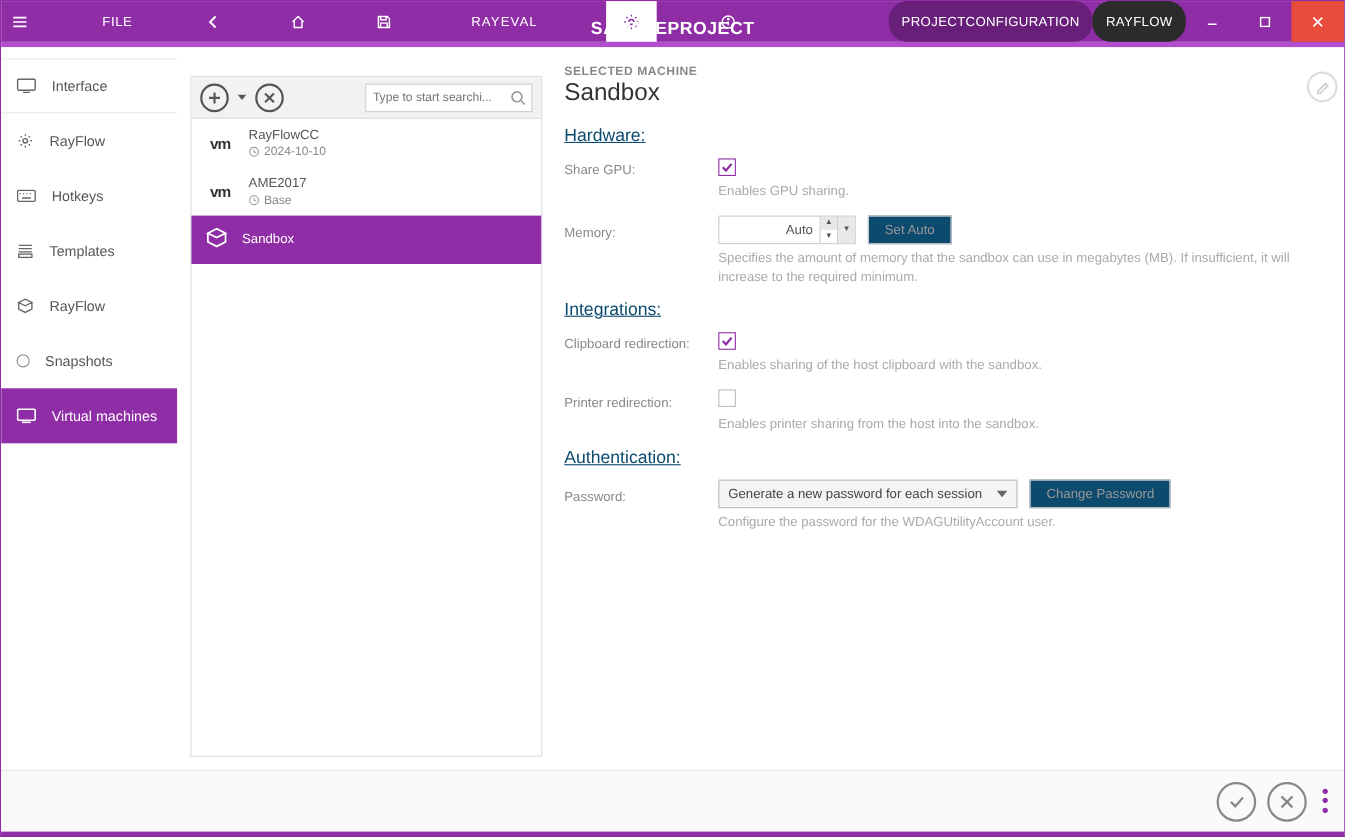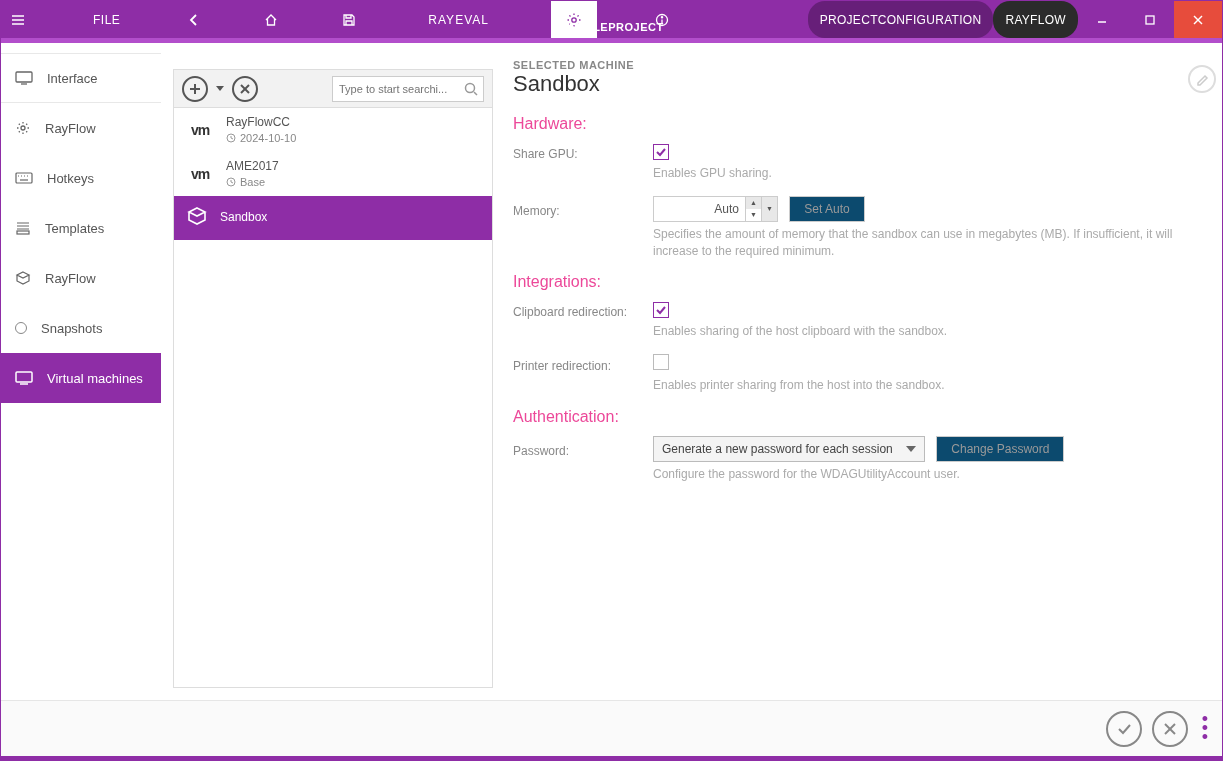--- a/index.html
+++ b/index.html
@@ -9,21 +9,21 @@
 
 
 .titlebar { height: 37px; background: #8e2da6; display: flex; align-items: stretch; color: #fff; font-size: 12px; position:relative;gap:44px;}
 .titlebar .tbtn { display: flex; align-items: center; justify-content: center; padding: 0 10px; color: #fff; }
 .titlebar .hamburger svg,.titlebar .nav svg,.titlebar .home svg,.titlebar .save svg{stroke:#fff;}
 .titlebar .file { font-weight:400; letter-spacing:.5px; padding:0 14px; display:flex;align-items:center;}
 .titlebar .brand { padding:0 18px; display:flex;align-items:center; letter-spacing:1px;}
 .titlebar .active-tab { background:#fff; color:#8e2da6; width:46px; display:flex; align-items:center; justify-content:center;}
 .titlebar .active-tab svg{stroke:#8e2da6;}
 .titlebar .info { width:42px; display:flex;align-items:center;justify-content:center;}
-.titlebar .center-title { position:absolute; left:50%; transform:translateX(-50%); top:15px; bottom:0; display:flex; align-items:center; font-weight:600; letter-spacing:.5px; font-size:11px;}
+.titlebar .center-title { position:absolute; left:50%; transform:translateX(-50%); top:15px; bottom:0; display:flex; align-items:center; font-weight:600; letter-spacing:.5px; font-size:16px;}
 .titlebar .right { margin-left:auto; display:flex; align-items:stretch;}
 .titlebar .rtab { padding:0 12px; display:flex;align-items:center; font-size:12px; letter-spacing:.3px;border-radius:17px;}
 .titlebar .rtab.dark1{ background:#671f79;}
 .titlebar .rtab.dark2{ background:#2b2b2b;}
 .titlebar .winbtn{ width:48px; display:flex;align-items:center;justify-content:center;}
 .titlebar .winbtn.close{ background:#e74c3c;}
 .accentbar{ height:5px; background:#b24ecb;}
 
 
 .body { flex:1; display:flex; overflow:hidden; padding:10px 0 0 0; background:#fff;}
@@ -53,21 +53,21 @@
 .vmitem .vmtext{ display:flex; flex-direction:column; font-size:12px; color:#555; line-height:1.3;}
 .vmitem .vmtext .sub{ color:#888; font-size:11px; display:flex; align-items:center; gap:4px;}
 .vmitem.selected{ background:#8e2da6; color:#fff;}
 .vmitem.selected .vmtext,.vmitem.selected .vmtext .sub{ color:#fff;}
 .vmitem .boxicon svg{stroke:#fff;}
 
 
 .detail{ flex:1; padding:6px 24px 0 8px; overflow:auto; position:relative;}
 .detail .eyebrow{ font-size:11px; letter-spacing:.5px; color:#888; font-weight:600;}
 .detail h1{ font-size:22px; font-weight:400; color:#333; margin-bottom:18px;}
-.detail h2{ font-size:16px; font-weight:400; color:#ec4899; margin:14px 0 10px 0;}
+.detail h2{ font-size:16px; font-weight:400; color:#0c4a6e; margin:14px 0 10px 0;text-decoration:underline;}
 .row{ display:flex; align-items:center; margin-bottom:4px;}
 .row .lbl{ width:140px; font-size:12px; color:#888; padding-top:4px;}
 .row .ctrl{ flex:1; font-size:12px;}
 .hint{ font-size:12px; color:#aaa; margin:4px 0 14px 140px; max-width:540px; line-height:1.4;}
 .checkbox{ width:16px; height:16px; border:1.5px solid #8e2da6; display:inline-flex; align-items:center; justify-content:center;}
 .checkbox.empty{border-color:#bbb;}
 .checkbox svg{stroke:#8e2da6;}
 
 .spinbox{ display:inline-flex; border:1px solid #ccc; height:26px; align-items:stretch;padding-left:19px;}
 .spinbox .val{ width:72px; display:flex; align-items:center; justify-content:flex-end; padding-right:6px; font-size:12px; color:#555;}

